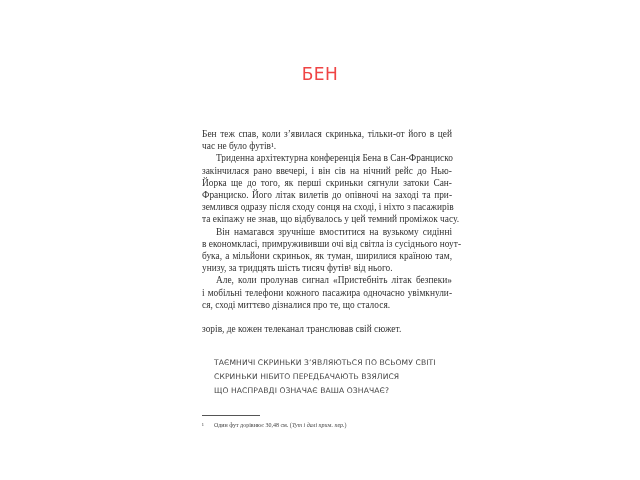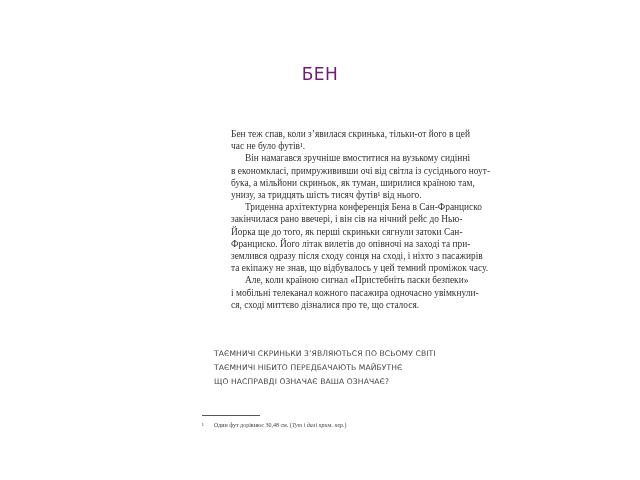--- a/index.html
+++ b/index.html
@@ -4,33 +4,33 @@
   <style>
     html, body { margin: 0; padding: 0; }
     body {
       width: 640px; height: 480px; background: #ffffff;
       position: relative; overflow: hidden;
       font-family: "Liberation Serif", serif; color: #2a2a2a;
     }
     .title {
       position: absolute; left: 0; width: 640px; top: 64px;
       text-align: center; font-family: "DejaVu Sans", sans-serif;
-      font-size: 17px; letter-spacing: 0.5px; color: #701a75;
+      font-size: 17px; letter-spacing: 0.5px; color: #ef4444;
     }
     .body-text {
       position: absolute; left: 202px; width: 250px; top: 128px;
       font-size: 9.4px; line-height: 12.2px; color: #333;
     }
     .para { margin: 0; text-align: justify; }
     .para.indent { text-indent: 14px; }
     .gap { height: 12px; }
-    .line { display: block; white-space: nowrap; text-align: justify; text-align-last: justify; margin-left: 29px; }
+    .line { display: block; white-space: nowrap; text-align: justify; text-align-last: justify; }
     .line.last { text-align-last: left; }
     .headlines {
-      position: absolute; left: 214px; top: 347px;
+      position: absolute; left: 214px; top: 356px;
       font-family: "DejaVu Sans", sans-serif; font-size: 7.6px;
       line-height: 14.2px; color: #444; letter-spacing: 0.1px;
     }
     .fn-rule {
       position: absolute; left: 202px; top: 415px; width: 58px;
       border-top: 1px solid #555;
     }
     .footnote {
       position: absolute; left: 202px; top: 422px;
       font-size: 6px; color: #444; white-space: nowrap;
@@ -42,46 +42,47 @@
 <body>
 
 <div class="title">БЕН</div>
 
 <div class="body-text">
   <p class="para">
     <span class="line">Бен теж спав, коли з’явилася скринька, тільки-от його в цей</span>
     <span class="line last">час не було футів¹.</span>
   </p>
   <p class="para indent">
-    <span class="line">Він намагався зручніше вмоститися на вузькому сидінні</span>
-    <span class="line" style="text-indent:0">в економкласі, примружививши очі від світла із сусіднього ноут-</span>
-    <span class="line" style="text-indent:0">бука, а мільйони скриньок, як туман, ширилися країною там,</span>
-    <span class="line last" style="text-indent:0">унизу, за тридцять шість тисяч футів¹ від нього.</span>
-  </p>
-  <p class="para indent">
     <span class="line">Триденна архітектурна конференція Бена в Сан-Франциско</span>
     <span class="line" style="text-indent:0">закінчилася рано ввечері, і він сів на нічний рейс до Нью-</span>
     <span class="line" style="text-indent:0">Йорка ще до того, як перші скриньки сягнули затоки Сан-</span>
     <span class="line" style="text-indent:0">Франциско. Його літак вилетів до опівночі на заході та при-</span>
     <span class="line" style="text-indent:0">землився одразу після сходу сонця на сході, і ніхто з пасажирів</span>
     <span class="line last" style="text-indent:0">та екіпажу не знав, що відбувалось у цей темний проміжок часу.</span>
   </p>
   <p class="para indent">
-    <span class="line">Але, коли країною сигнал «Пристебніть паски безпеки»</span>
-    <span class="line" style="text-indent:0">і мобільні телеканал кожного пасажира одночасно увімкнули-</span>
+    <span class="line">Він намагався зручніше вмоститися на вузькому сидінні</span>
+    <span class="line" style="text-indent:0">в економкласі, примружививши очі від світла із сусіднього ноут-</span>
+    <span class="line" style="text-indent:0">бука, а мільйони скриньок, як туман, ширилися країною там,</span>
+    <span class="line last" style="text-indent:0">унизу, за тридцять шість тисяч футів¹ від нього.</span>
+  </p>
+  <p class="para indent">
+    <span class="line">Але, коли пролунав сигнал «Пристебніть літак безпеки»</span>
+    <span class="line" style="text-indent:0">і мобільні телефони кожного пасажира одночасно увімкнули-</span>
     <span class="line last" style="text-indent:0">ся, сході миттєво дізналися про те, що сталося.</span>
   </p>
   <div class="gap"></div>
   <p class="para">
+    <span class="line last">зорів, де кожен телеканал транслював свій сюжет.</span>
   </p>
 </div>
 
 <div class="headlines">
   <div>ТАЄМНИЧІ СКРИНЬКИ З’ЯВЛЯЮТЬСЯ ПО ВСЬОМУ СВІТІ</div>
-  <div>ТАЄМНИЧІ НІБИТО ПЕРЕДБАЧАЮТЬ МАЙБУТНЄ</div>
+  <div>СКРИНЬКИ НІБИТО ПЕРЕДБАЧАЮТЬ ВЗЯЛИСЯ</div>
   <div>ЩО НАСПРАВДІ ОЗНАЧАЄ ВАША ОЗНАЧАЄ?</div>
 </div>
 
 <div class="fn-rule"></div>
 
 <div class="footnote">
   <span class="mark">¹</span><span>Один фут дорівнює 30,48 см. (</span><em>Тут і далі прим. пер.</em><span>)</span>
 </div>
 
 </body></html>

